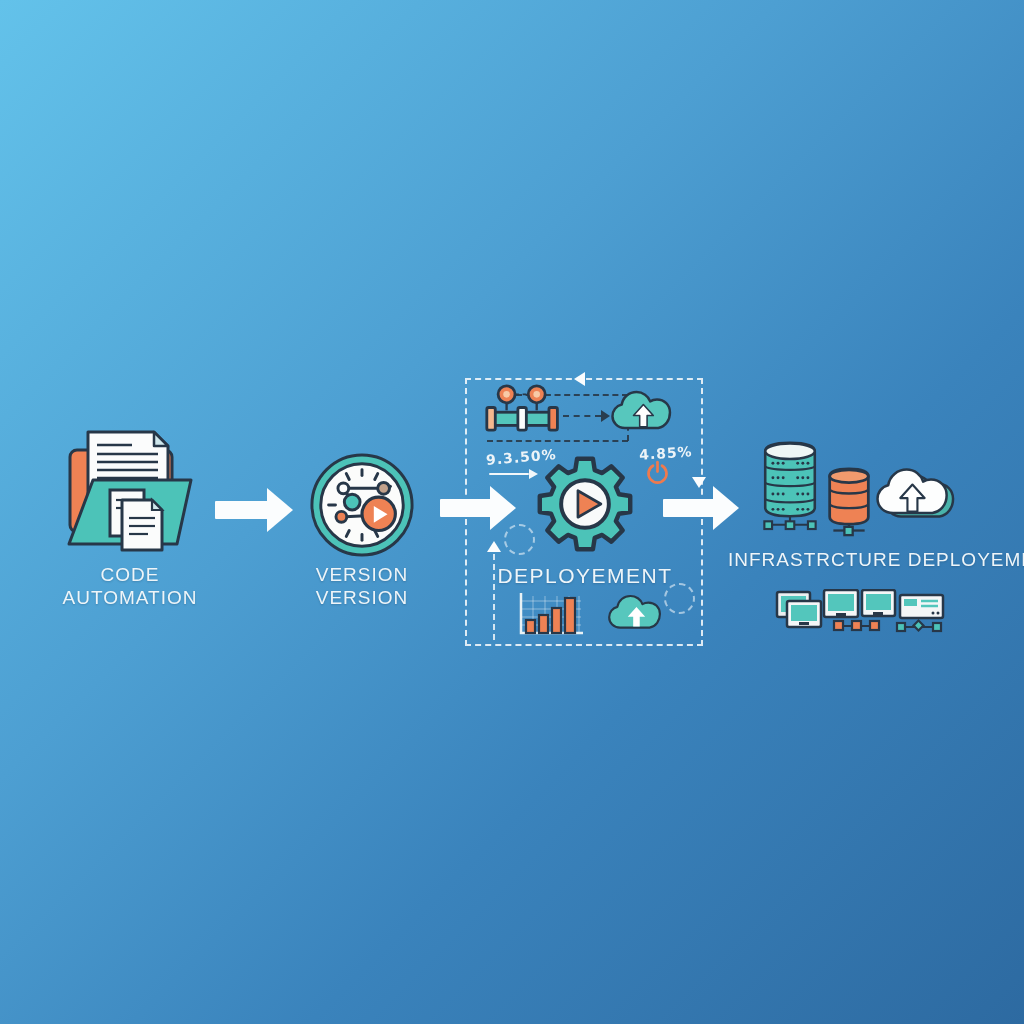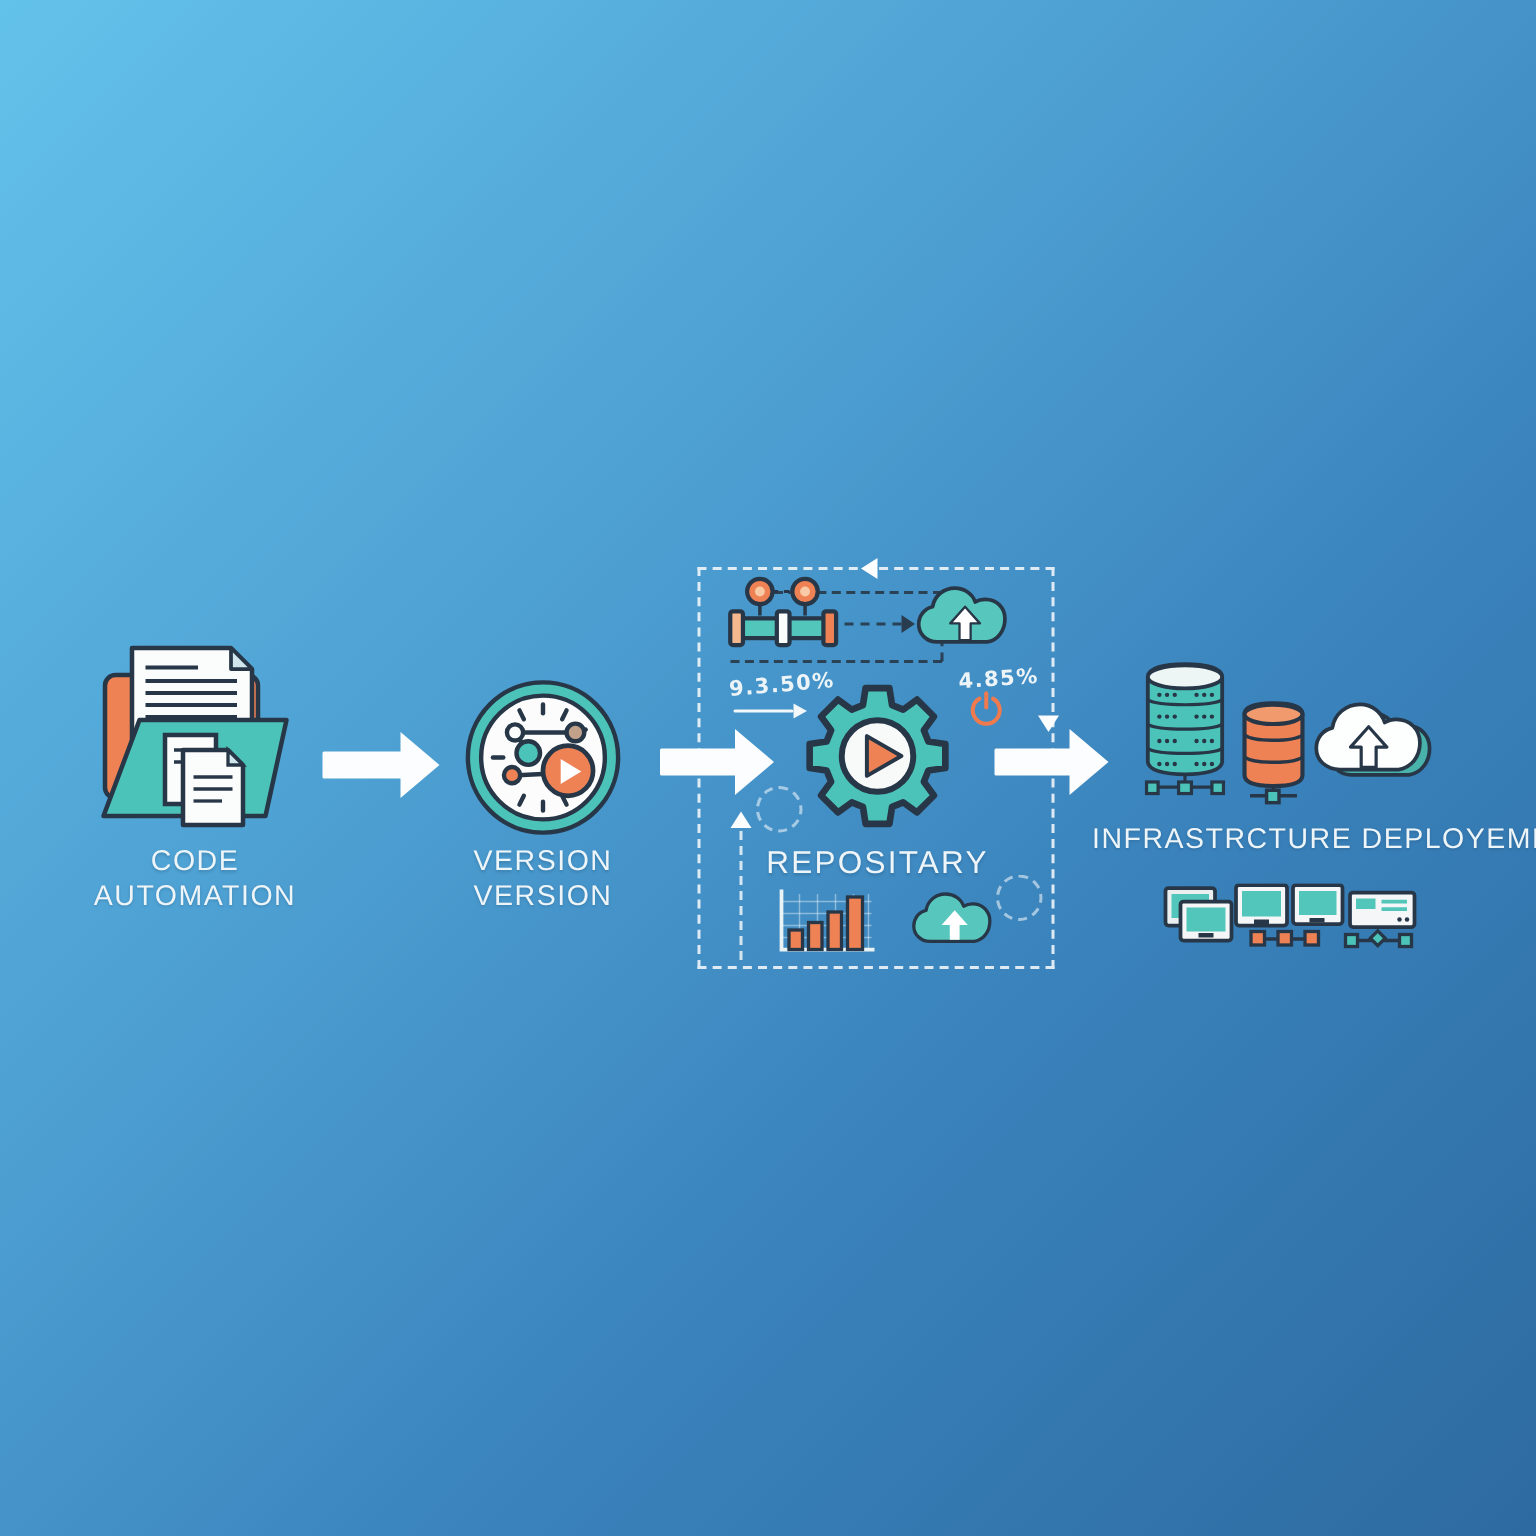--- a/index.html
+++ b/index.html
@@ -169,21 +169,21 @@
 
   <div class="abs" style="left:532px;top:451px;width:106px;height:106px;z-index:3;">
     <svg viewBox="0 0 120 120">
       <path d="M98.4,49 L111.2,51 L111.2,69 L98.4,71 L95,79.4 L102.6,89.8 L89.8,102.6 L79.4,95 L71,98.4 L69,111.2 L51,111.2 L49,98.4 L40.6,95 L30.2,102.6 L17.4,89.8 L25,79.4 L21.6,71 L8.8,69 L8.8,51 L21.6,49 L25,40.6 L17.4,30.2 L30.2,17.4 L40.6,25 L49,21.6 L51,8.8 L69,8.8 L71,21.6 L79.4,25 L89.8,17.4 L102.6,30.2 L95,40.6 Z" fill="#4cc3b8" stroke="#273748" stroke-width="5" stroke-linejoin="round"></path>
       <circle cx="60" cy="60" r="27" fill="#f8fafa" stroke="#273748" stroke-width="4.5"></circle>
       <path d="M52,45 L52,75 L78,60 Z" fill="#ee8254" stroke="#273748" stroke-width="3" stroke-linejoin="round"></path>
     </svg>
   </div>
 
   <div class="stage-label" style="left:480px;top:564px;width:210px;font-size:21px;letter-spacing:1.5px;">
-    <span>REPOSITARY</span>
+    <span>DEPLOYEMENT</span>
   </div>
 
   <div class="abs" style="left:513px;top:591px;width:75px;height:48px;">
     <svg viewBox="0 0 75 48">
       <g stroke="rgba(255,255,255,0.4)" stroke-width="1">
         <line x1="8" y1="10" x2="68" y2="10"></line>
           <line x1="8" y1="18" x2="68" y2="18"></line>
         <line x1="8" y1="26" x2="68" y2="26"></line>
           <line x1="8" y1="34" x2="68" y2="34"></line>
         <line x1="20" y1="5" x2="20" y2="42"></line>

